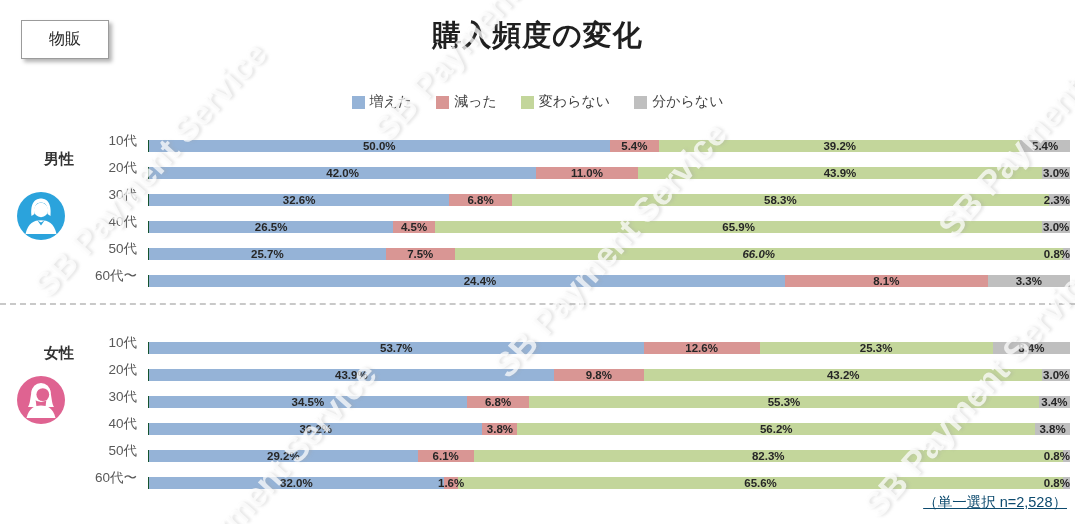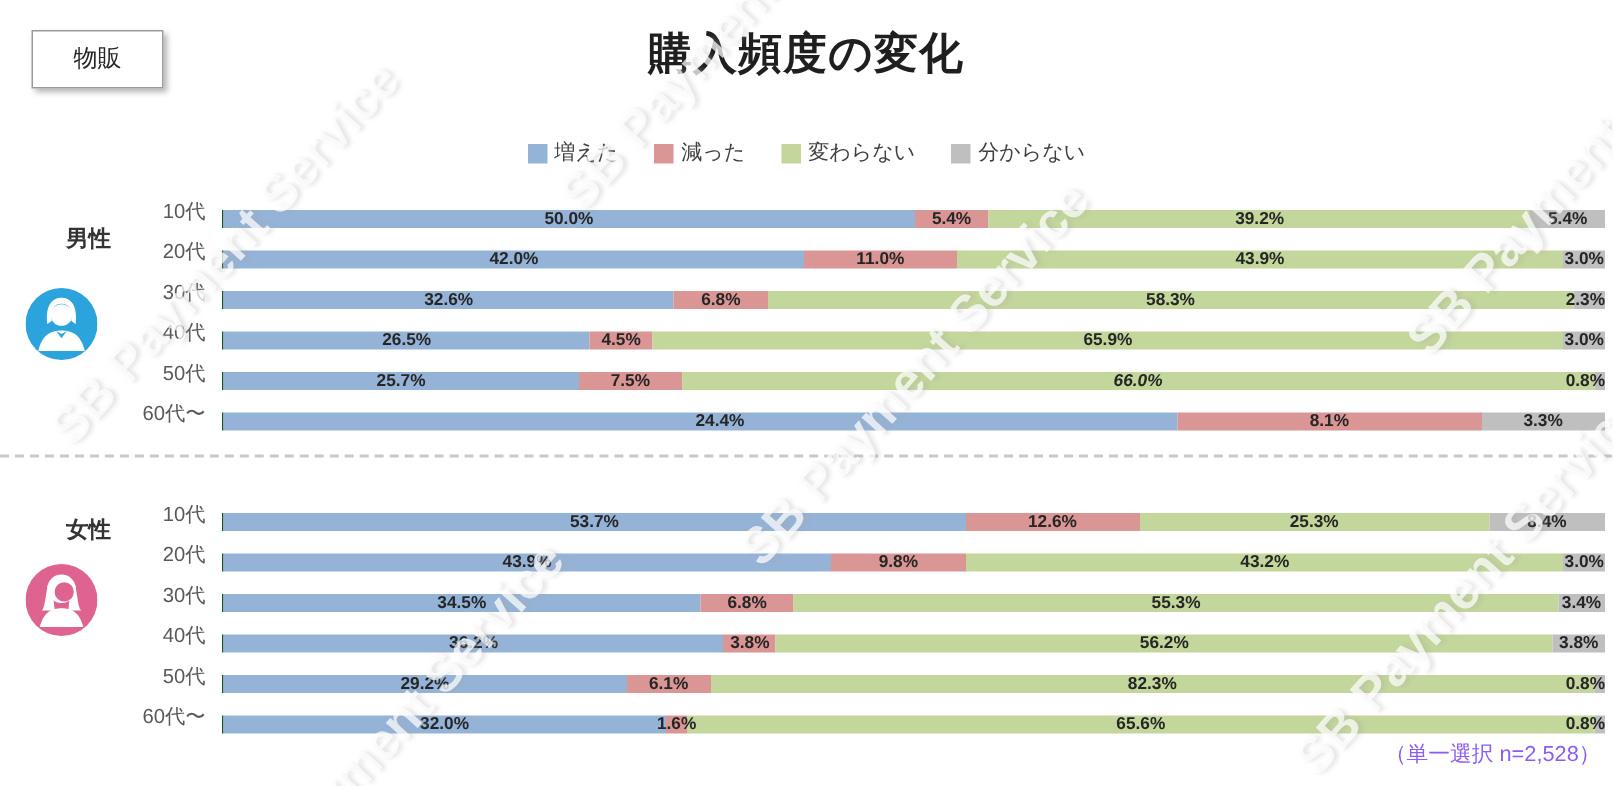--- a/index.html
+++ b/index.html
@@ -30,21 +30,21 @@
   .g-female .avatar{top:44px;}
   .row{display:flex;align-items:flex-end;height:22px;margin-bottom:5px;}
   .cat{width:148px;box-sizing:border-box;padding-right:11px;text-align:right;font-size:13.5px;color:#595959;line-height:22px;}
   .bar{flex:1;display:flex;border-left:1px solid #14532d;margin-top:20px;}
   .seg{display:flex;align-items:center;justify-content:center;flex-basis:0;min-width:0;}
   .seg.end{justify-content:flex-end;}
   .val{font-weight:bold;font-size:11.5px;color:#262626;white-space:nowrap;position:relative;z-index:2;}
   
   .divider{position:absolute;left:0;width:1075px;top:303px;border-top:2px dashed #c9c9c9;}
   
-  .footer{position:absolute;top:493px;right:8px;font-size:14.5px;color:#8b5cf6;}
+  .footer{position:absolute;top:493px;right:8px;font-size:14.5px;color:#0c4a6e;text-decoration:underline;}
   
   .wm{
     position:absolute;white-space:nowrap;font-size:34px;font-weight:bold;z-index:5;
     color:rgba(255,255,255,.72);text-shadow:2px 2px 3px rgba(165,165,165,.28);
     transform:translate(-50%,-50%) rotate(-48deg);pointer-events:none;
   }
 </style>
 </head>
 <body>
 

